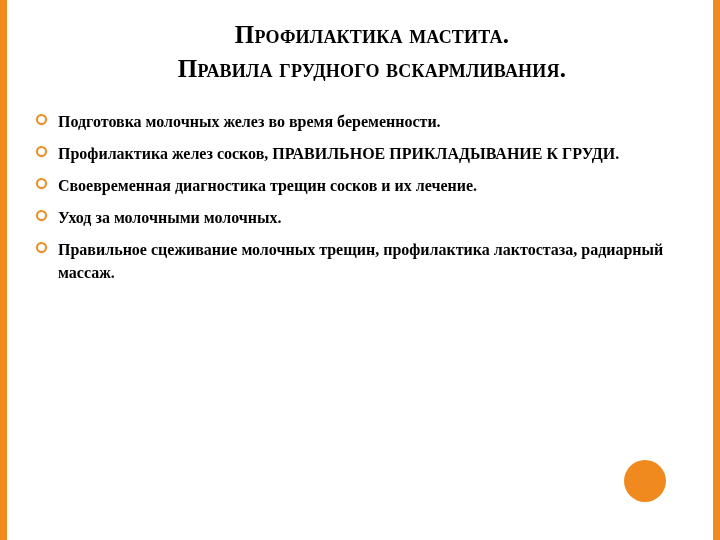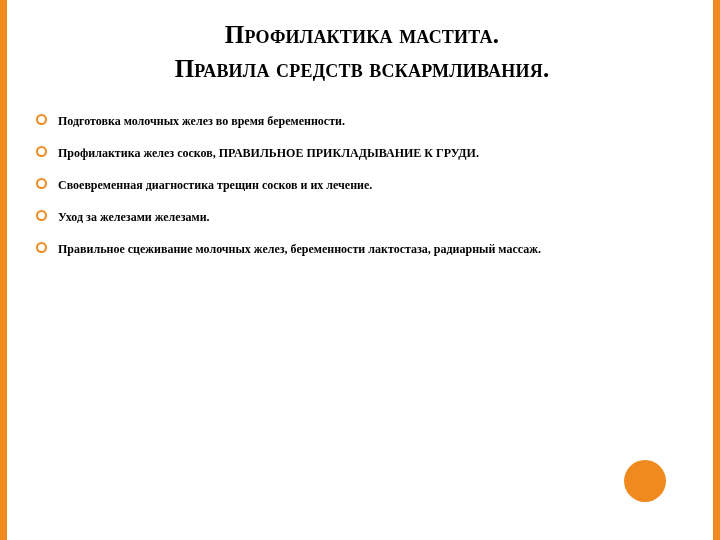--- a/index.html
+++ b/index.html
@@ -32,21 +32,21 @@
   .accent-bar-right {
     position: absolute;
     right: 0;
     top: 0;
     width: 7px;
     height: 540px;
     background: #f08a1e;
   }
   .title-block {
     position: absolute;
-    left: 42px;
+    left: 52px;
     top: 18px;
     width: 640px;
     text-align: center;
   }
   .title-line {
     font-family: "Liberation Serif", serif;
     font-variant: small-caps;
     font-weight: bold;
     font-size: 25px;
     line-height: 34px;
@@ -76,21 +76,21 @@
     width: 11px;
     height: 11px;
     border-radius: 50%;
     border: 2.5px solid #f08a1e;
     box-sizing: border-box;
   }
   .bullet-text {
     flex: 1 1 auto;
     font-family: "Liberation Serif", serif;
     font-weight: bold;
-    font-size: 12px;
+    font-size: 16px;
     line-height: 23px;
     color: #000000;
   }
   .circle-decor {
     position: absolute;
     right: 54px;
     bottom: 38px;
     width: 42px;
     height: 42px;
     border-radius: 50%;
@@ -100,21 +100,21 @@
 </head>
 <body>
 
 <div class="slide">
 
   <div class="accent-bar-left"></div>
   <div class="accent-bar-right"></div>
 
   <div class="title-block">
     <div class="title-line">Профилактика мастита.</div>
-    <div class="title-line">Правила средств вскармливания.</div>
+    <div class="title-line">Правила грудного вскармливания.</div>
   </div>
 
   <div class="content">
 
     <div class="bullet-row">
       <span class="bullet-marker">
           <span class="ring"></span>
         </span>
       <span class="bullet-text">Подготовка молочных желез во время беременности.</span>
     </div>
@@ -130,28 +130,28 @@
       <span class="bullet-marker">
           <span class="ring"></span>
         </span>
       <span class="bullet-text">Своевременная диагностика трещин сосков и их лечение.</span>
     </div>
 
     <div class="bullet-row">
       <span class="bullet-marker">
           <span class="ring"></span>
         </span>
-      <span class="bullet-text">Уход за железами железами.</span>
+      <span class="bullet-text">Уход за молочными молочных.</span>
     </div>
 
     <div class="bullet-row">
       <span class="bullet-marker">
           <span class="ring"></span>
         </span>
-      <span class="bullet-text">Правильное сцеживание молочных желез, беременности лактостаза, радиарный массаж.</span>
+      <span class="bullet-text">Правильное сцеживание молочных трещин, профилактика лактостаза, радиарный массаж.</span>
     </div>
 
 
   </div>
 
   <div class="circle-decor"></div>
 
 </div>
 
 </body></html>

